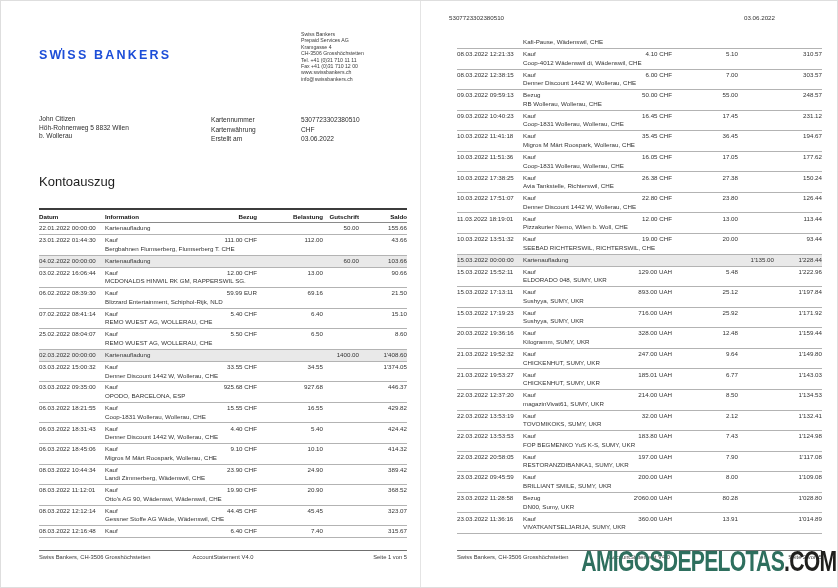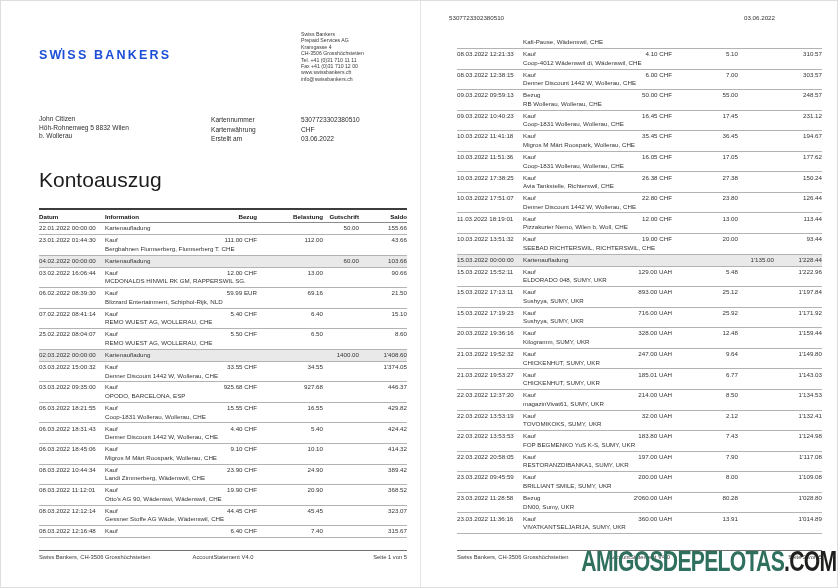--- a/index.html
+++ b/index.html
@@ -12,21 +12,21 @@
 
   
   .logo{position:absolute;left:38px;top:47px;font-size:12.5px;font-weight:700;
         letter-spacing:2.2px;white-space:nowrap;}
   .logo .tick{display:inline-block;position:relative;top:-5px;left:-3px;
               margin-right:-4px;font-size:9px;letter-spacing:0;}
   .sender{position:absolute;left:300px;top:30px;font-size:5.2px;line-height:6.4px;color:#3a3a3a;}
   .recipient{position:absolute;left:38px;top:114px;font-size:6.6px;line-height:8.6px;color:#2d2d2d;}
   .cardinfo{position:absolute;left:210px;top:114px;font-size:6.6px;line-height:9.6px;color:#2d2d2d;}
   .cardinfo .ci-row{display:grid;grid-template-columns:90px auto;}
-  .doc-title{position:absolute;left:38px;top:167px;font-size:21px;font-weight:400;color:#1c1c1c;}
+  .doc-title{position:absolute;left:38px;top:173px;font-size:13px;font-weight:400;color:#1c1c1c;}
   .title-rule{position:absolute;left:38px;top:207px;width:368px;height:2px;background:#3c3c3c;}
 
   
   .grid6{display:grid;grid-template-columns:66px 1fr 72px 66px 36px 48px;}
   .thead{position:absolute;left:38px;top:212px;width:368px;font-size:6.2px;font-weight:700;
          color:#111;padding-bottom:2px;border-bottom:1px solid #8a8a8a;}
   .thead .num{text-align:right;}
   .rows{position:absolute;font-size:6.2px;color:#333;}
   #p1-rows{left:38px;top:222px;width:368px;}
   .p2-table{position:absolute;left:36px;top:36px;width:365px;font-size:6.2px;color:#333;}

